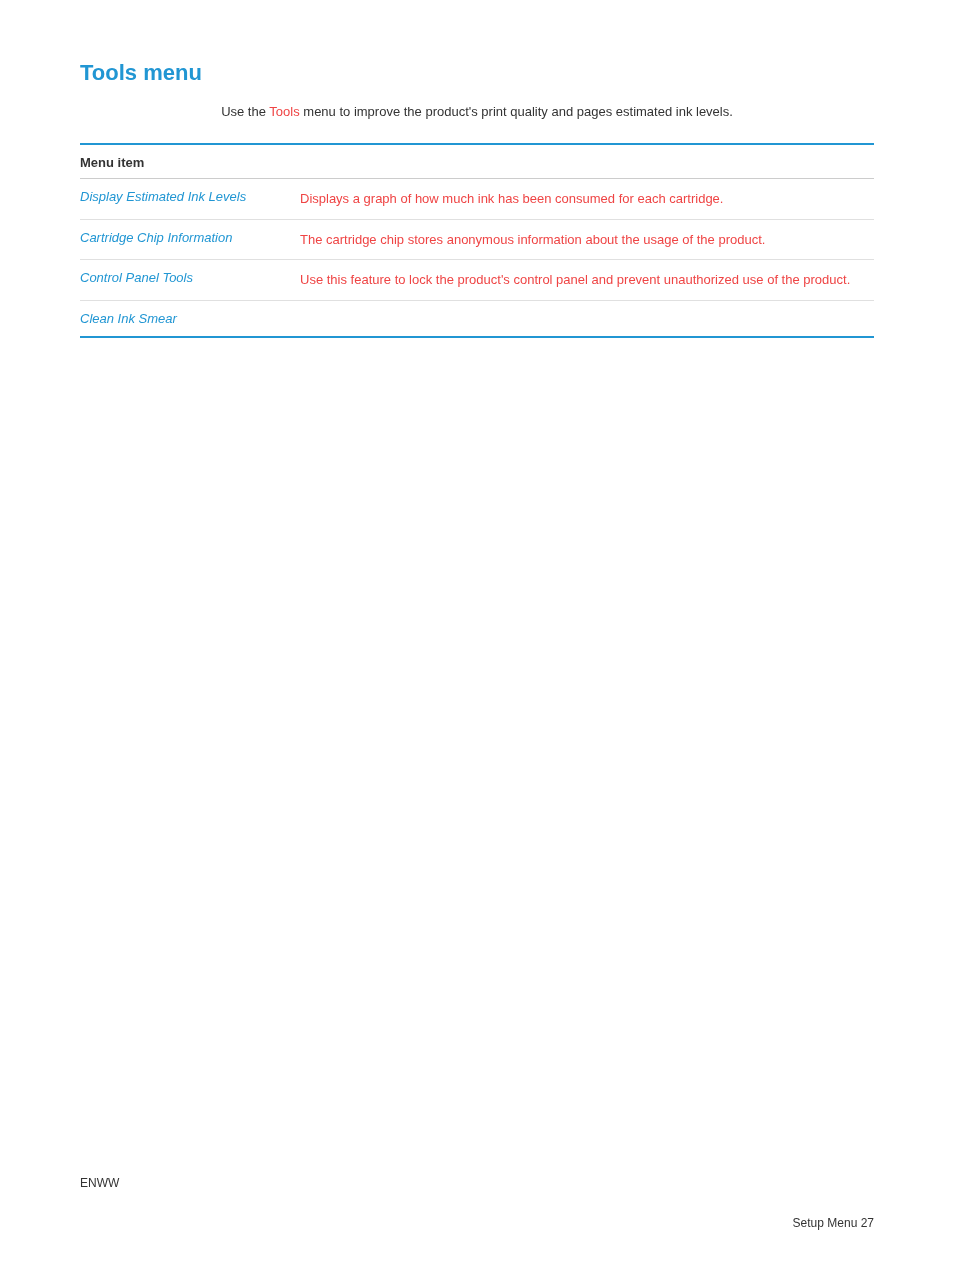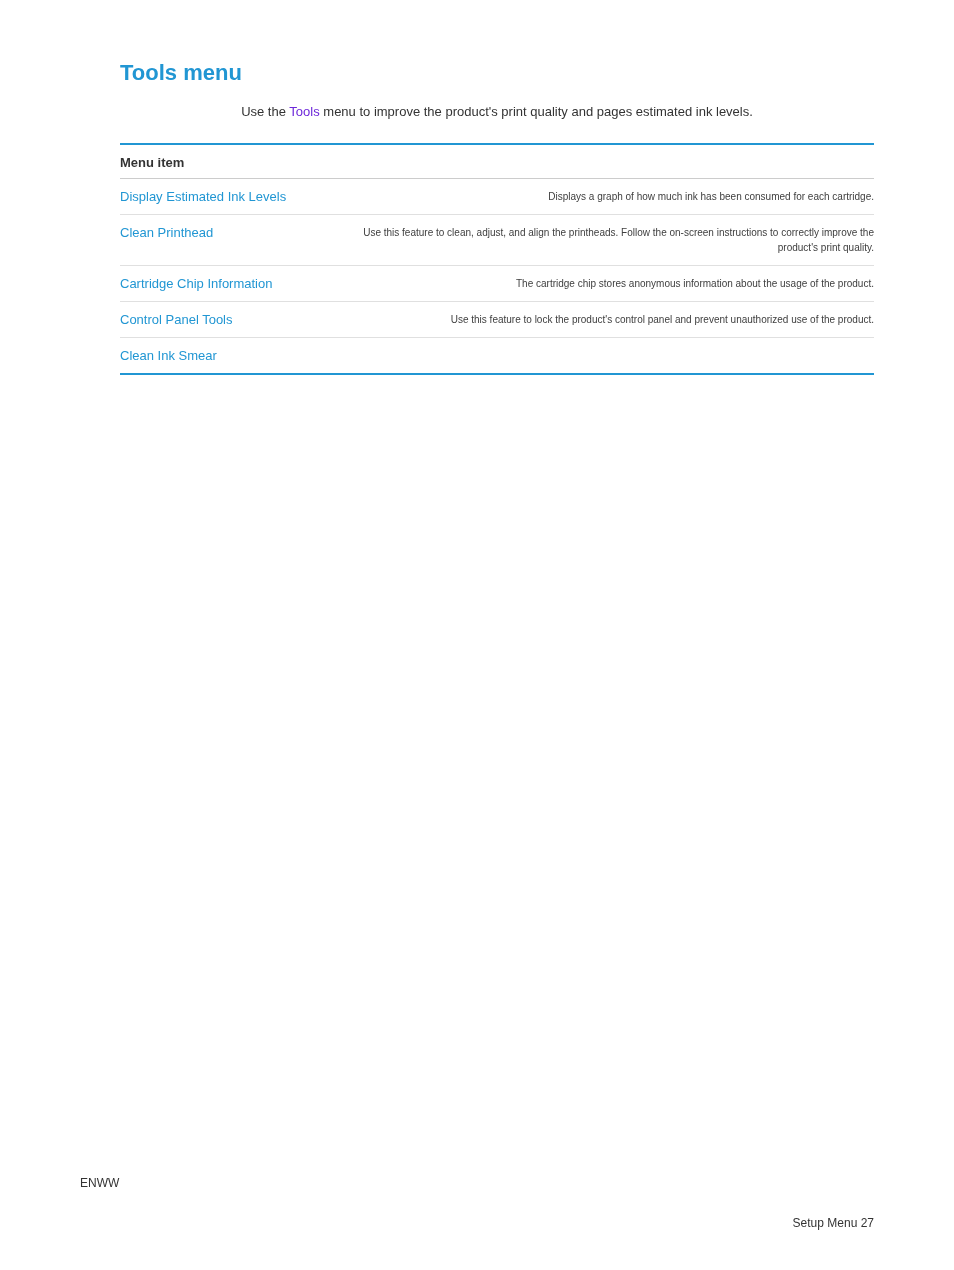--- a/index.html
+++ b/index.html
@@ -12,40 +12,40 @@
       background: #ffffff;
       font-family: Arial, Helvetica, sans-serif;
       font-size: 13px;
       color: #333333;
       width: 954px;
       min-height: 1270px;
       position: relative;
     }
 
     .page-container {
-      padding: 60px 80px 80px 120px;
+      padding: 60px 80px 80px 80px;
       max-width: 954px;
     }
 
     .page-title {
       font-size: 22px;
       font-weight: bold;
       color: #2196d3;
       margin-bottom: 18px;
     }
 
     .intro-text {
       text-align: center;
       font-size: 13px;
       color: #333333;
       margin-bottom: 24px;
     }
 
     .intro-text .link {
-      color: #6d28d9;
+      color: #ef4444;
       text-decoration: none;
     }
 
     .table-container {
       width: 100%;
       border-top: 2px solid #2196d3;
       border-bottom: 2px solid #2196d3;
     }
 
     .table-header {
@@ -70,27 +70,27 @@
     }
 
     .table-row:last-child {
       border-bottom: none;
     }
 
     .menu-item-link {
       color: #2196d3;
       font-size: 13px;
       text-decoration: none;
+      font-style: italic;
     }
 
     .description-text {
-      font-size: 10px;
-      color: #404040;
+      font-size: 13px;
+      color: #ef4444;
       line-height: 1.5;
-      text-align: right;
     }
 
     .footer {
       position: absolute;
       bottom: 40px;
       left: 80px;
       right: 80px;
       display: flex;
       justify-content: space-between;
       align-items: flex-start;
@@ -122,24 +122,20 @@
     <div class="table-header">
       <div class="col-header">Menu item</div>
     </div>
 
     <div id="table-rows-container">
     <div class="table-row">
           <div><a class="menu-item-link" href="#">Display Estimated Ink Levels</a></div>
           <div class="description-text">Displays a graph of how much ink has been consumed for each cartridge.</div>
         </div>
         <div class="table-row">
-          <div><a class="menu-item-link" href="#">Clean Printhead</a></div>
-          <div class="description-text">Use this feature to clean, adjust, and align the printheads. Follow the on-screen instructions to correctly improve the product's print quality.</div>
-        </div>
-        <div class="table-row">
           <div><a class="menu-item-link" href="#">Cartridge Chip Information</a></div>
           <div class="description-text">The cartridge chip stores anonymous information about the usage of the product.</div>
         </div>
         <div class="table-row">
           <div><a class="menu-item-link" href="#">Control Panel Tools</a></div>
           <div class="description-text">Use this feature to lock the product's control panel and prevent unauthorized use of the product.</div>
         </div>
         <div class="table-row">
           <div><a class="menu-item-link" href="#">Clean Ink Smear</a></div>
         </div>

